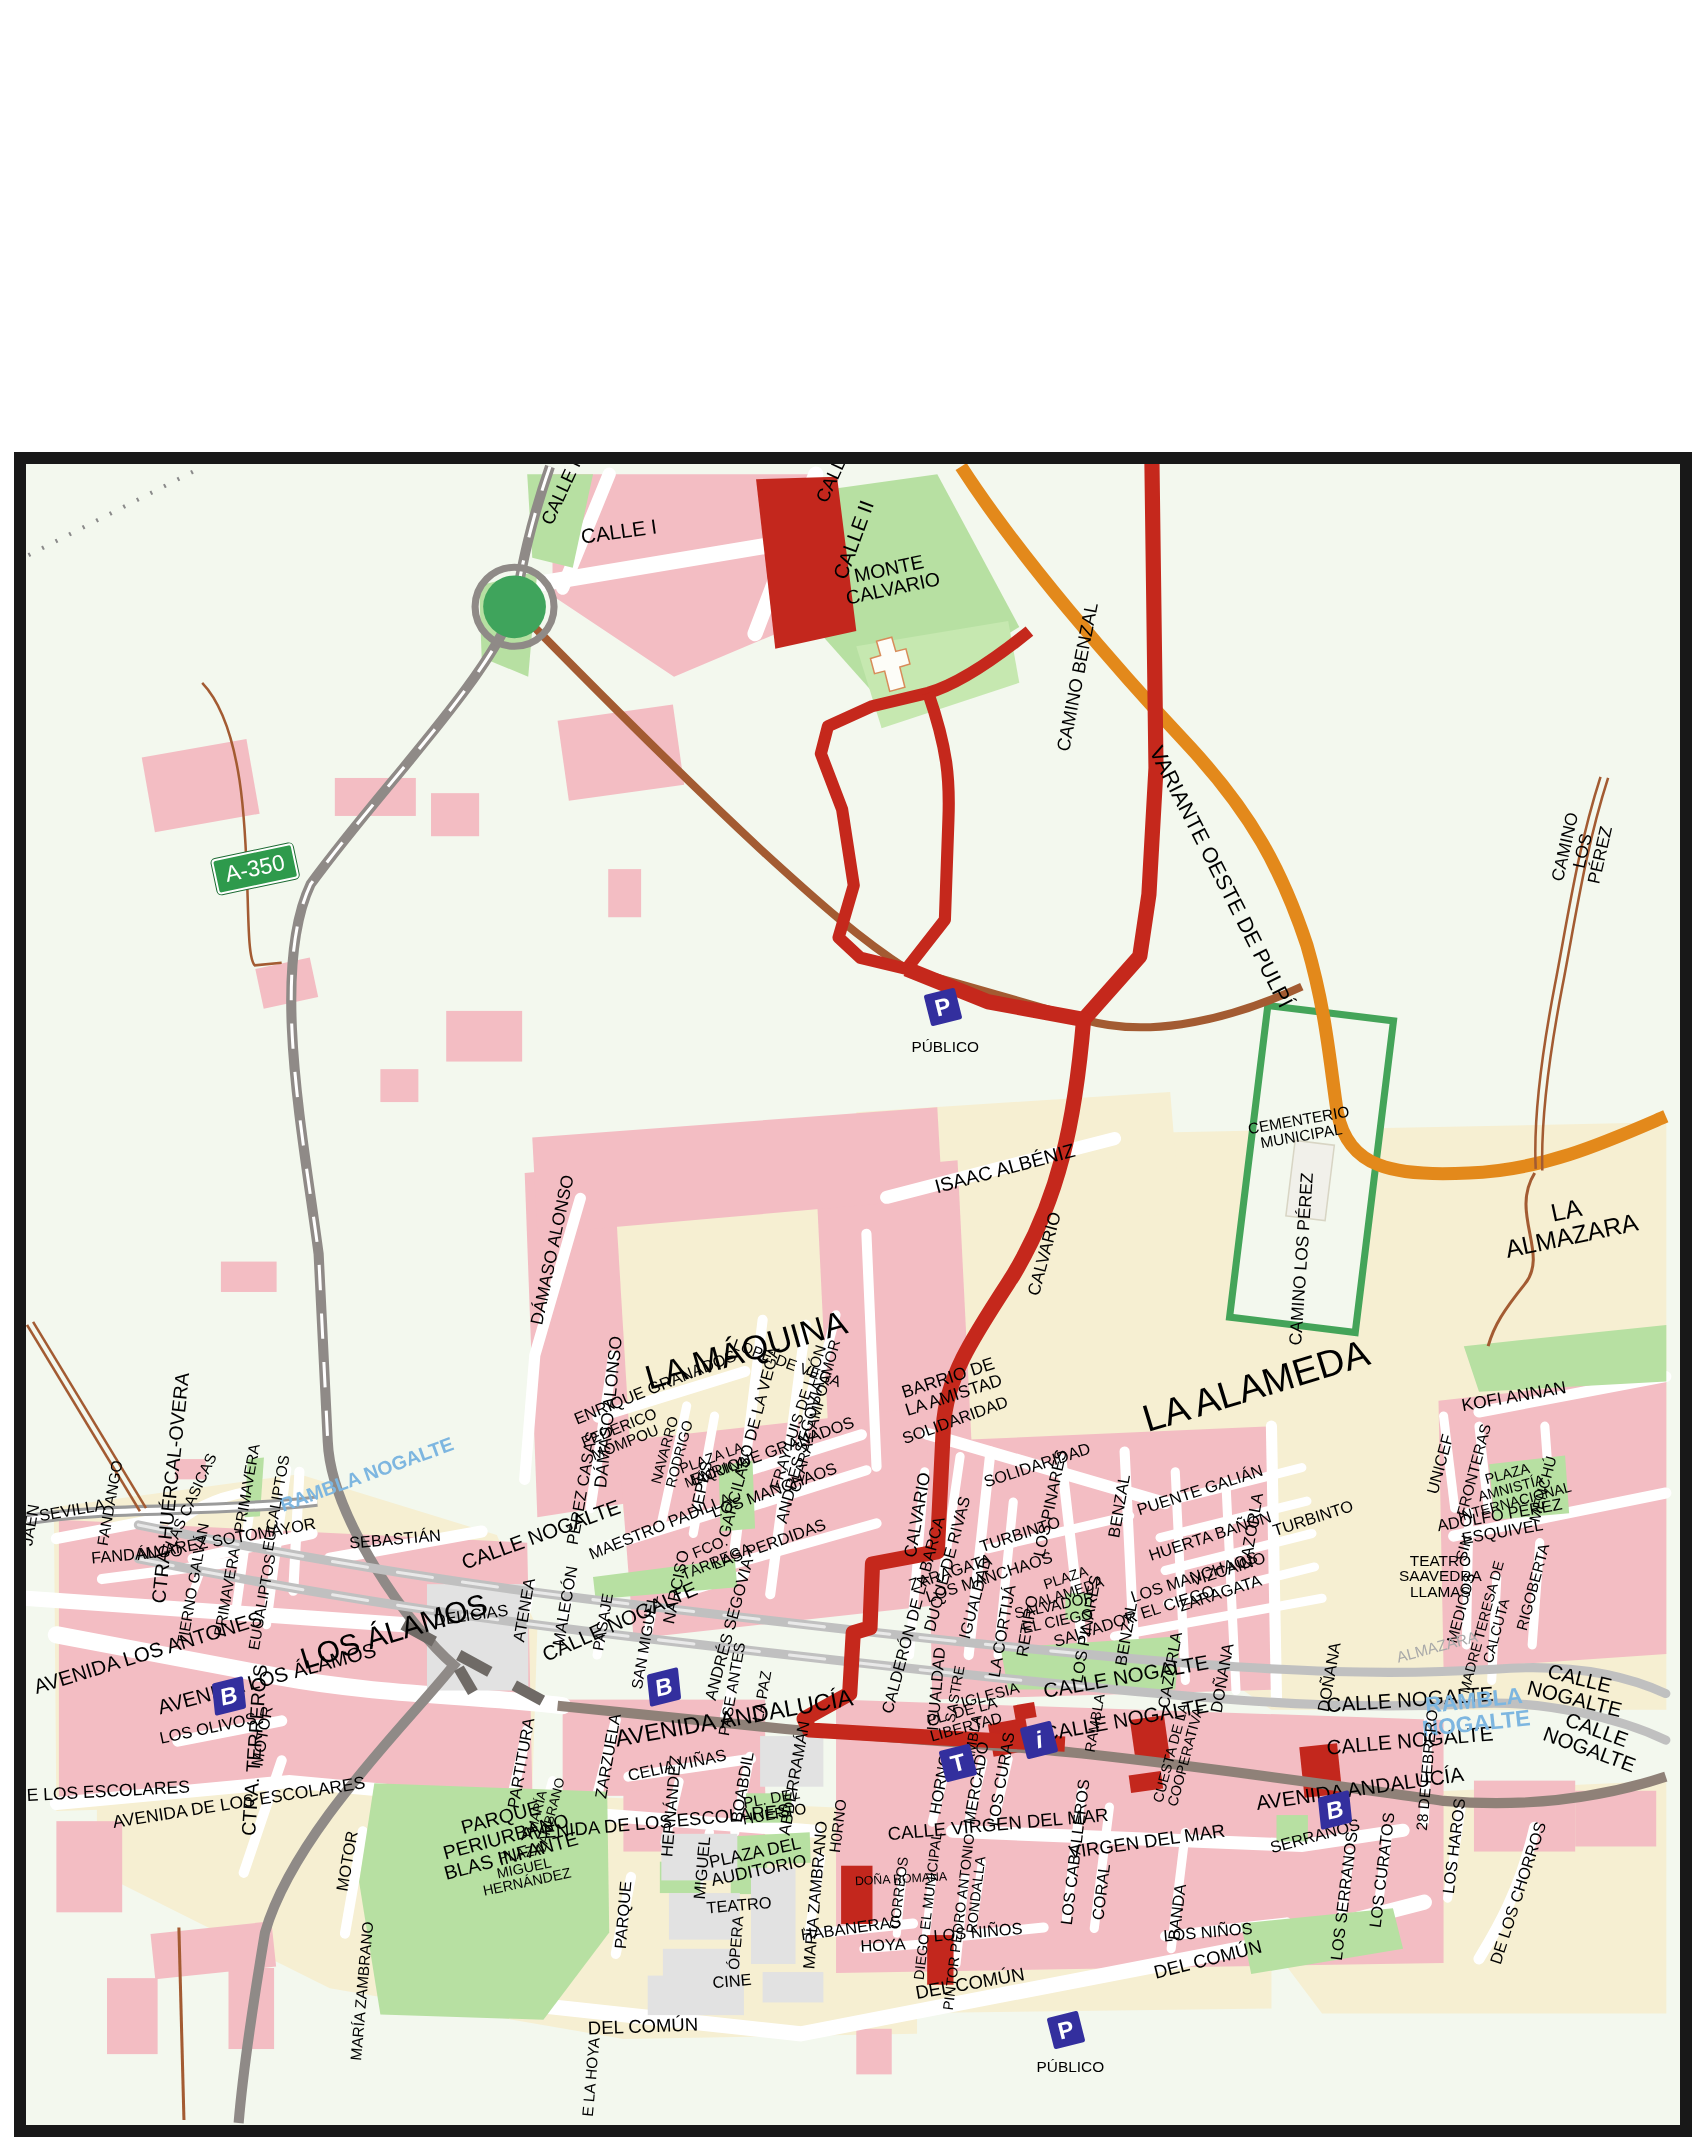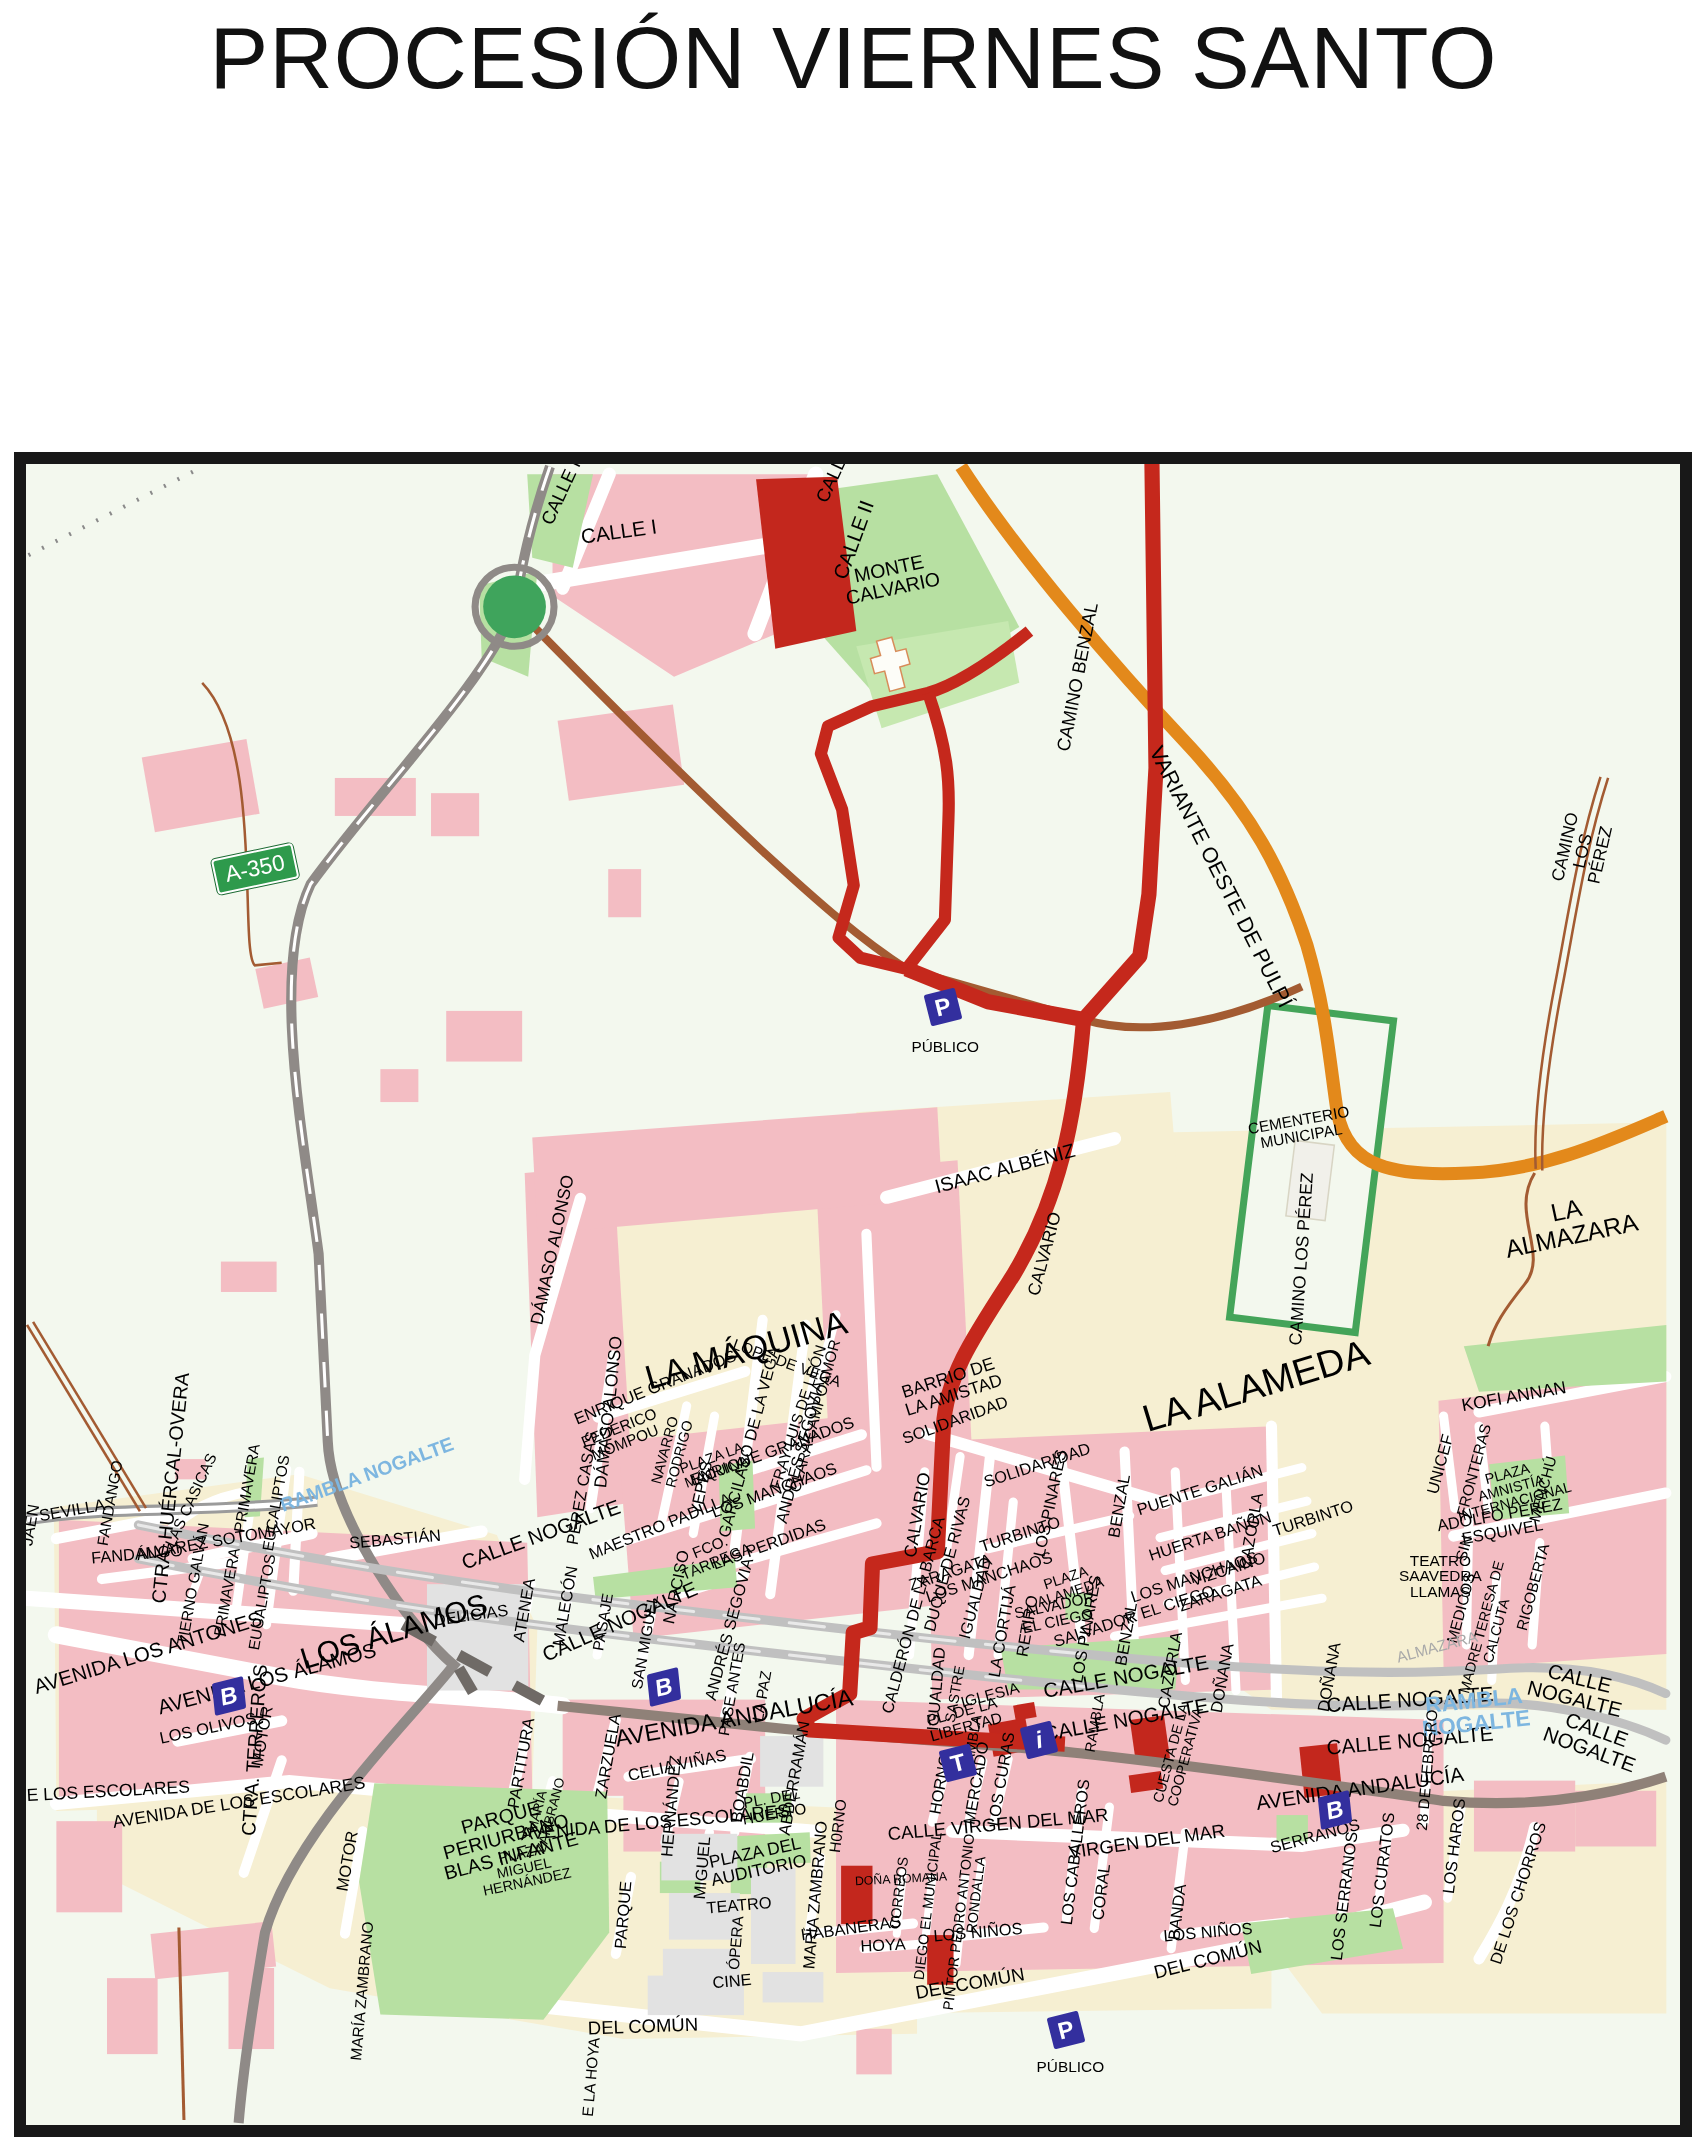--- a/index.html
+++ b/index.html
@@ -19,21 +19,20 @@
            transform:translate(-50%,-50%) rotate(-14deg);border-radius:2.1px;}
   .icon-shape{transform:translate(-50%,-50%);}
   .shield{position:absolute;background:#2e9a4c;color:#fff;border:2.1px solid #fff;border-radius:4.1px;
           padding:3.1px 9.2px;font-size:22.6px;font-weight:400;transform:translate(-50%,-50%) rotate(-12deg);
           box-shadow:0 0 0 1px #1c6b33;}
 </style>
 </head>
 <body>
 
 <div class="title">
-  <div>PROCESIÓN VIERNES SANTO</div>
 </div>
 
 <div class="map-frame">
   <svg viewBox="0 0 3267 3280" preserveAspectRatio="none">
 
     <g fill="#f6efd2" stroke="none">
       <polygon points="55,2060 540,1995 930,2115 1010,2300 1000,2620 740,2640 60,2660"></polygon>
       <polygon points="140,2590 1760,2660 1760,3100 1180,3110 600,3010 140,2780"></polygon>
       <polygon points="1760,1330 3240,1300 3240,2460 2460,2460 1760,1980"></polygon>
       <polygon points="1150,1430 1790,1360 1840,1990 1180,2070"></polygon>

